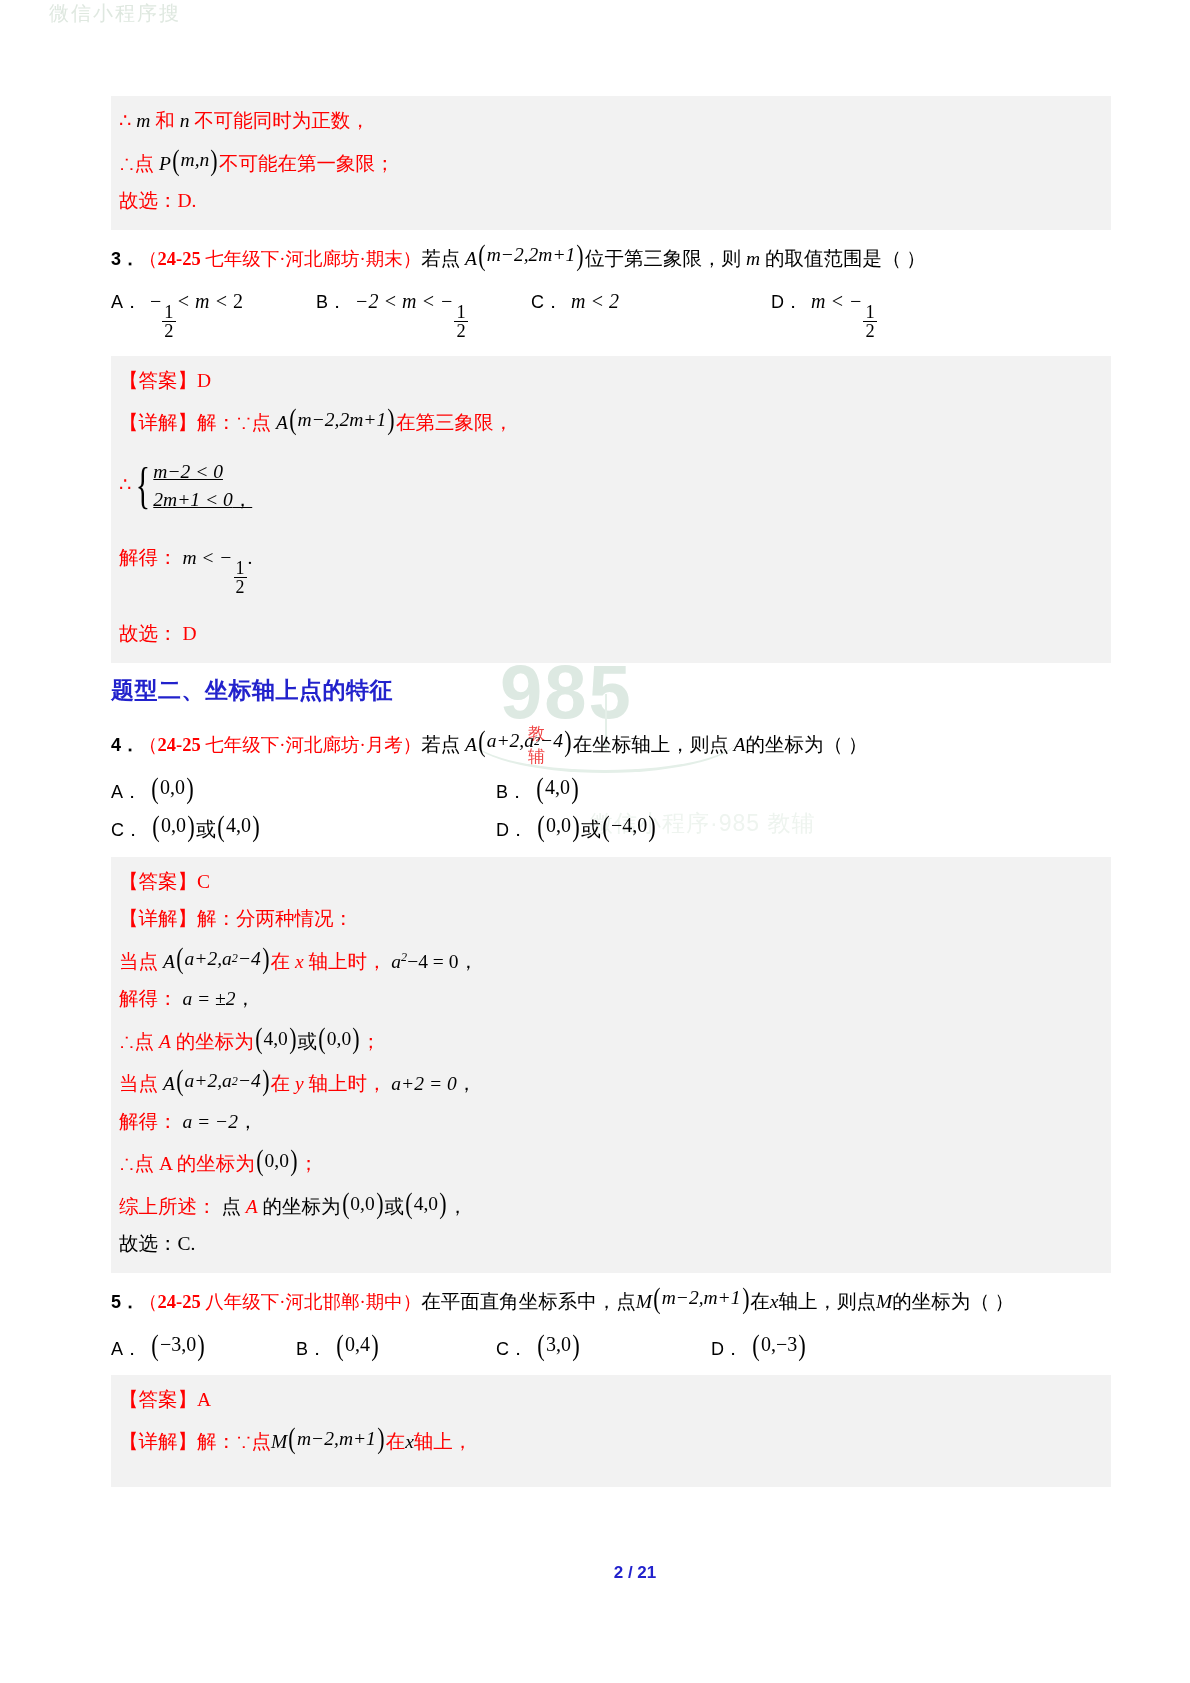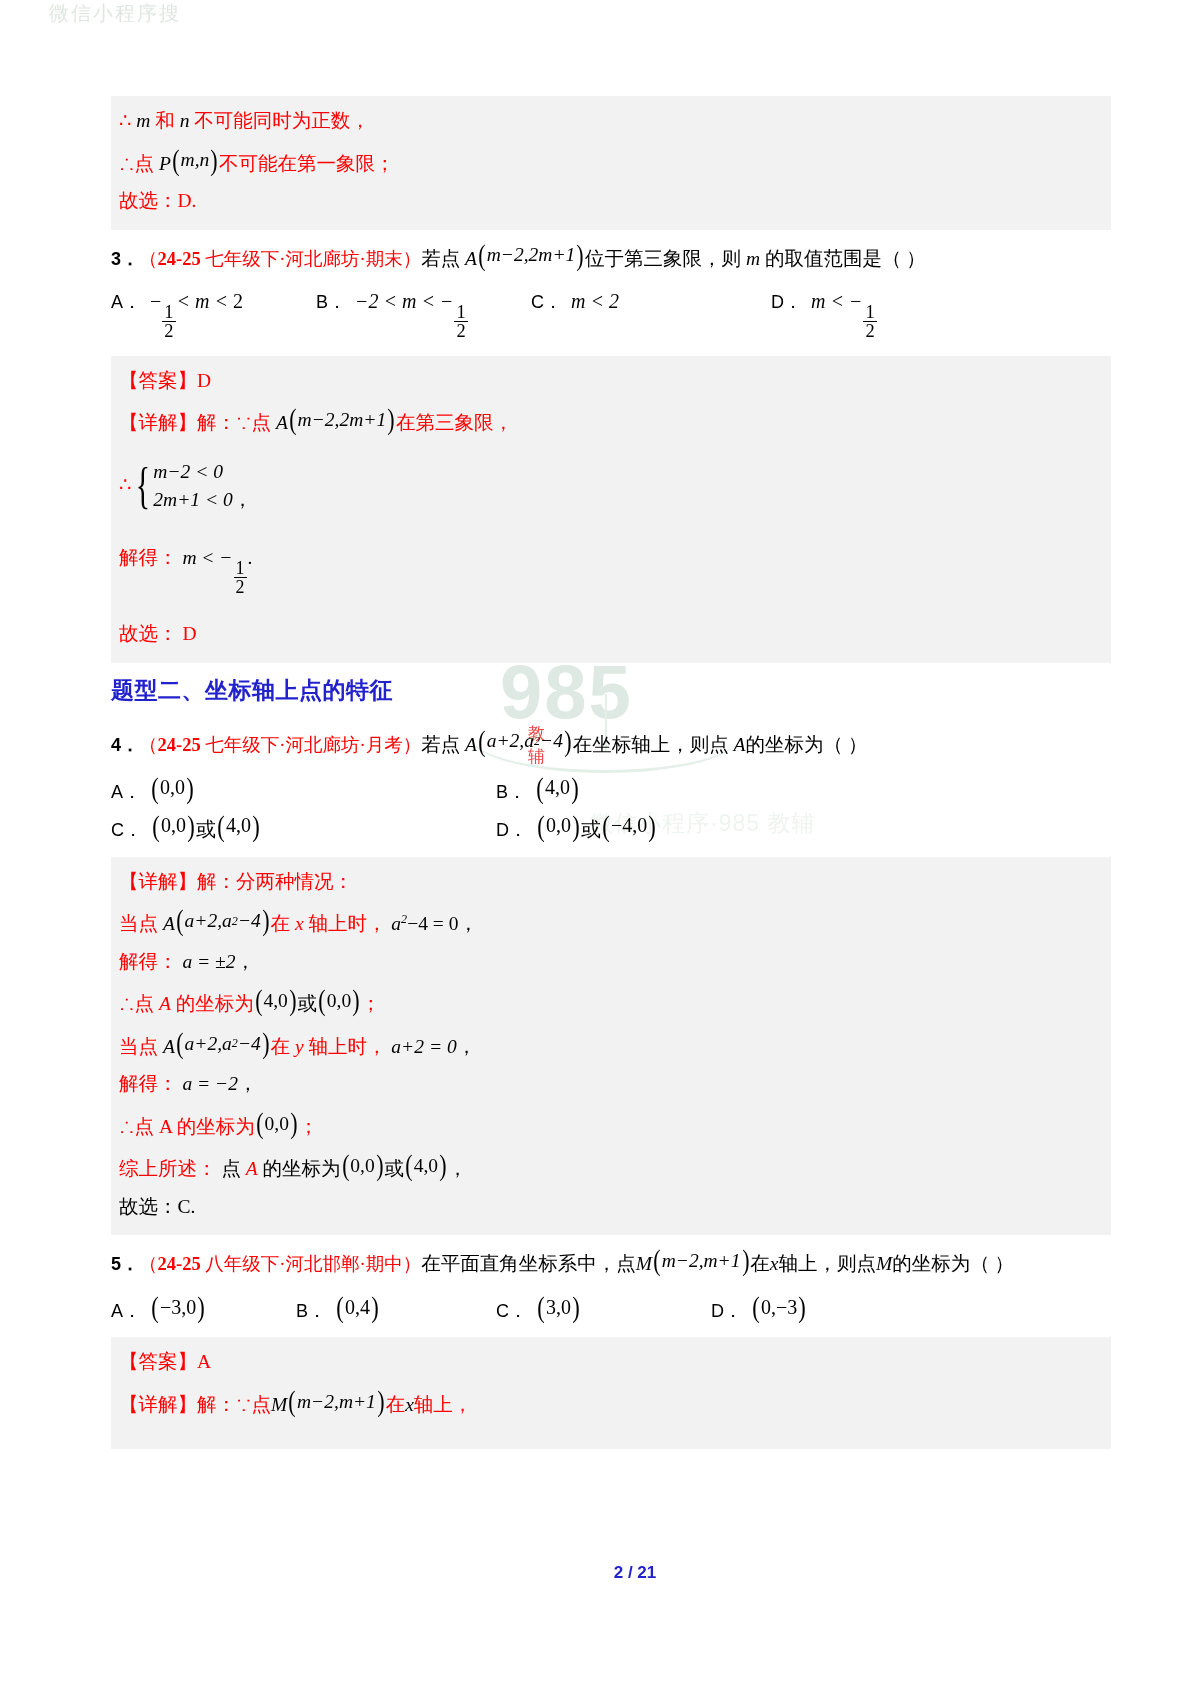--- a/index.html
+++ b/index.html
@@ -131,20 +131,21 @@
     line-height: 0.62;
     font-style: normal;
     transform: scaleX(0.6);
     display: inline-block;
     margin-right: -2px;
   }
   .system .rows {
     display: inline-flex;
     flex-direction: column;
     justify-content: center;
+    text-decoration: underline;
   }
   .system .rows > div { line-height: 1.45; white-space: nowrap; }
 
   .therefore { font-style: normal; }
 
   
   .tall { padding: 16px 0 18px 0; }
 
   
   .watermark {
@@ -401,20 +402,23 @@
           <span class="coord">
             <span class="pl">(</span>
             <span class="mn">−4,0</span>
             <span class="pr">)</span>
           </span>
       </div>
     </div>
 
     <div class="shade">
       <div class="line">
+        <span class="red">【答案】</span><span class="red">C</span>
+      </div>
+      <div class="line">
         <span class="red">【详解】</span><span class="red">解：分两种情况：</span>
       </div>
       <div class="line">
         <span class="red">当点</span>
         <span class="mi blk">A</span><span class="coord blk">
             <span class="pl">(</span>
             <span class="mi">a+2,a</span>
             <sup class="exp">2</sup>
             <span class="mi">−4</span>
             <span class="pr">)</span>

